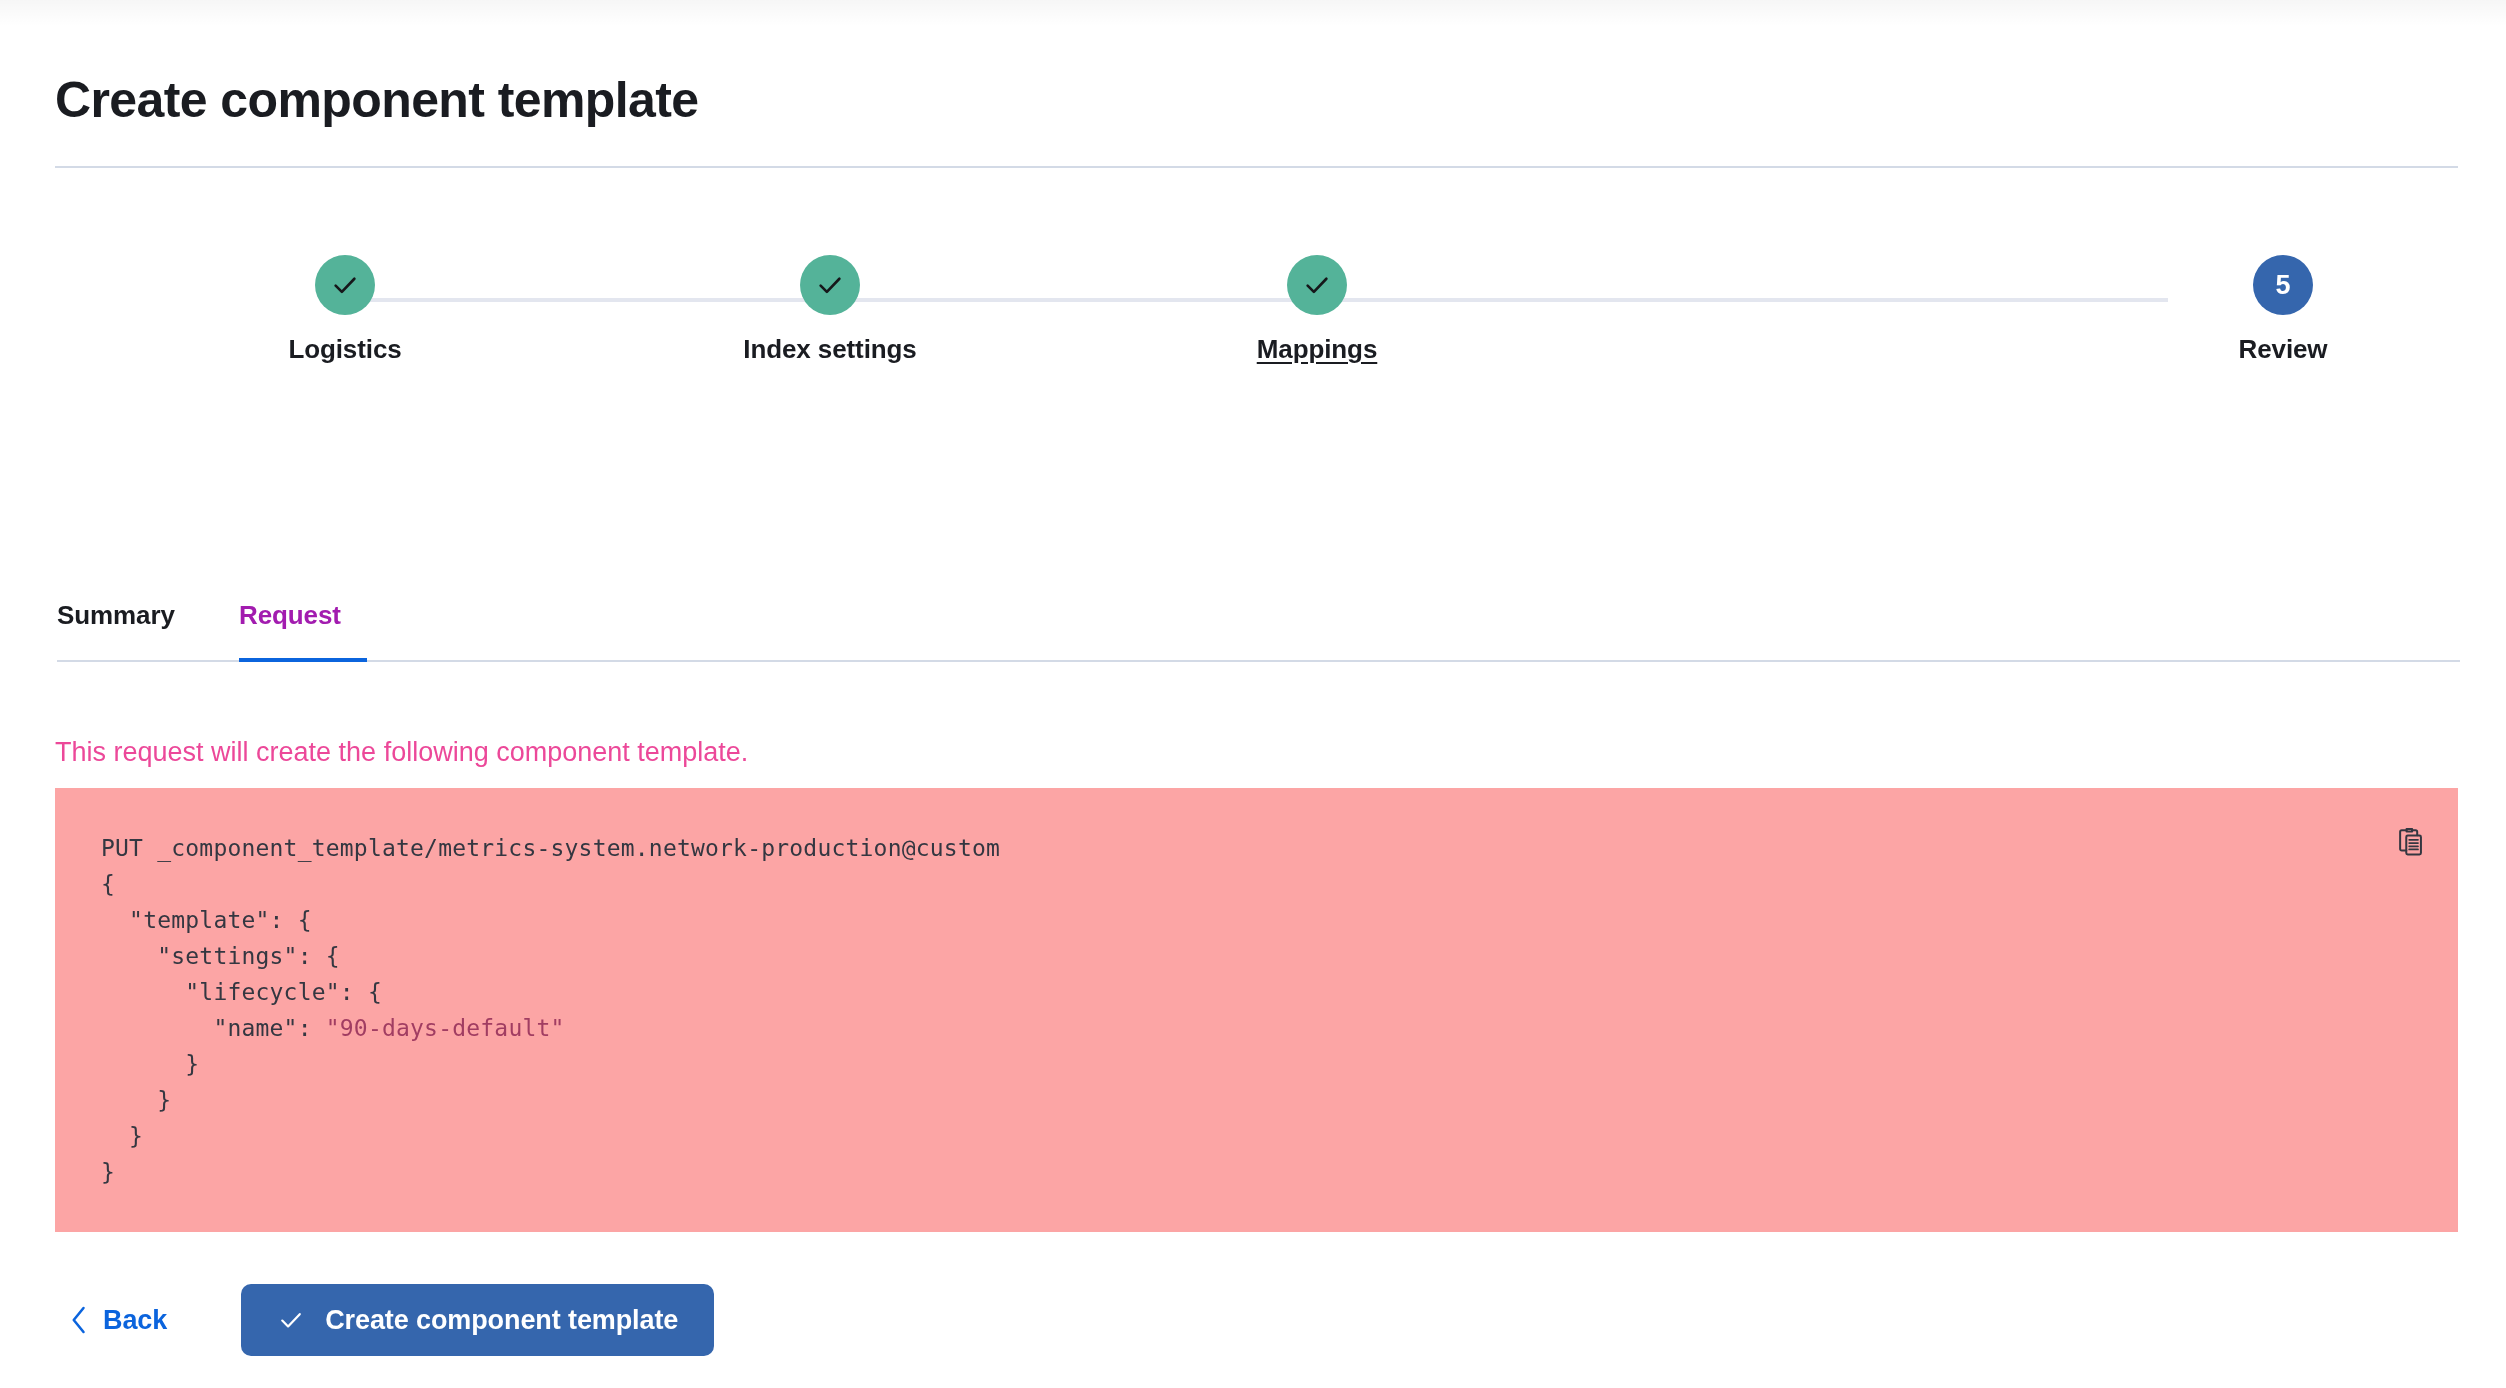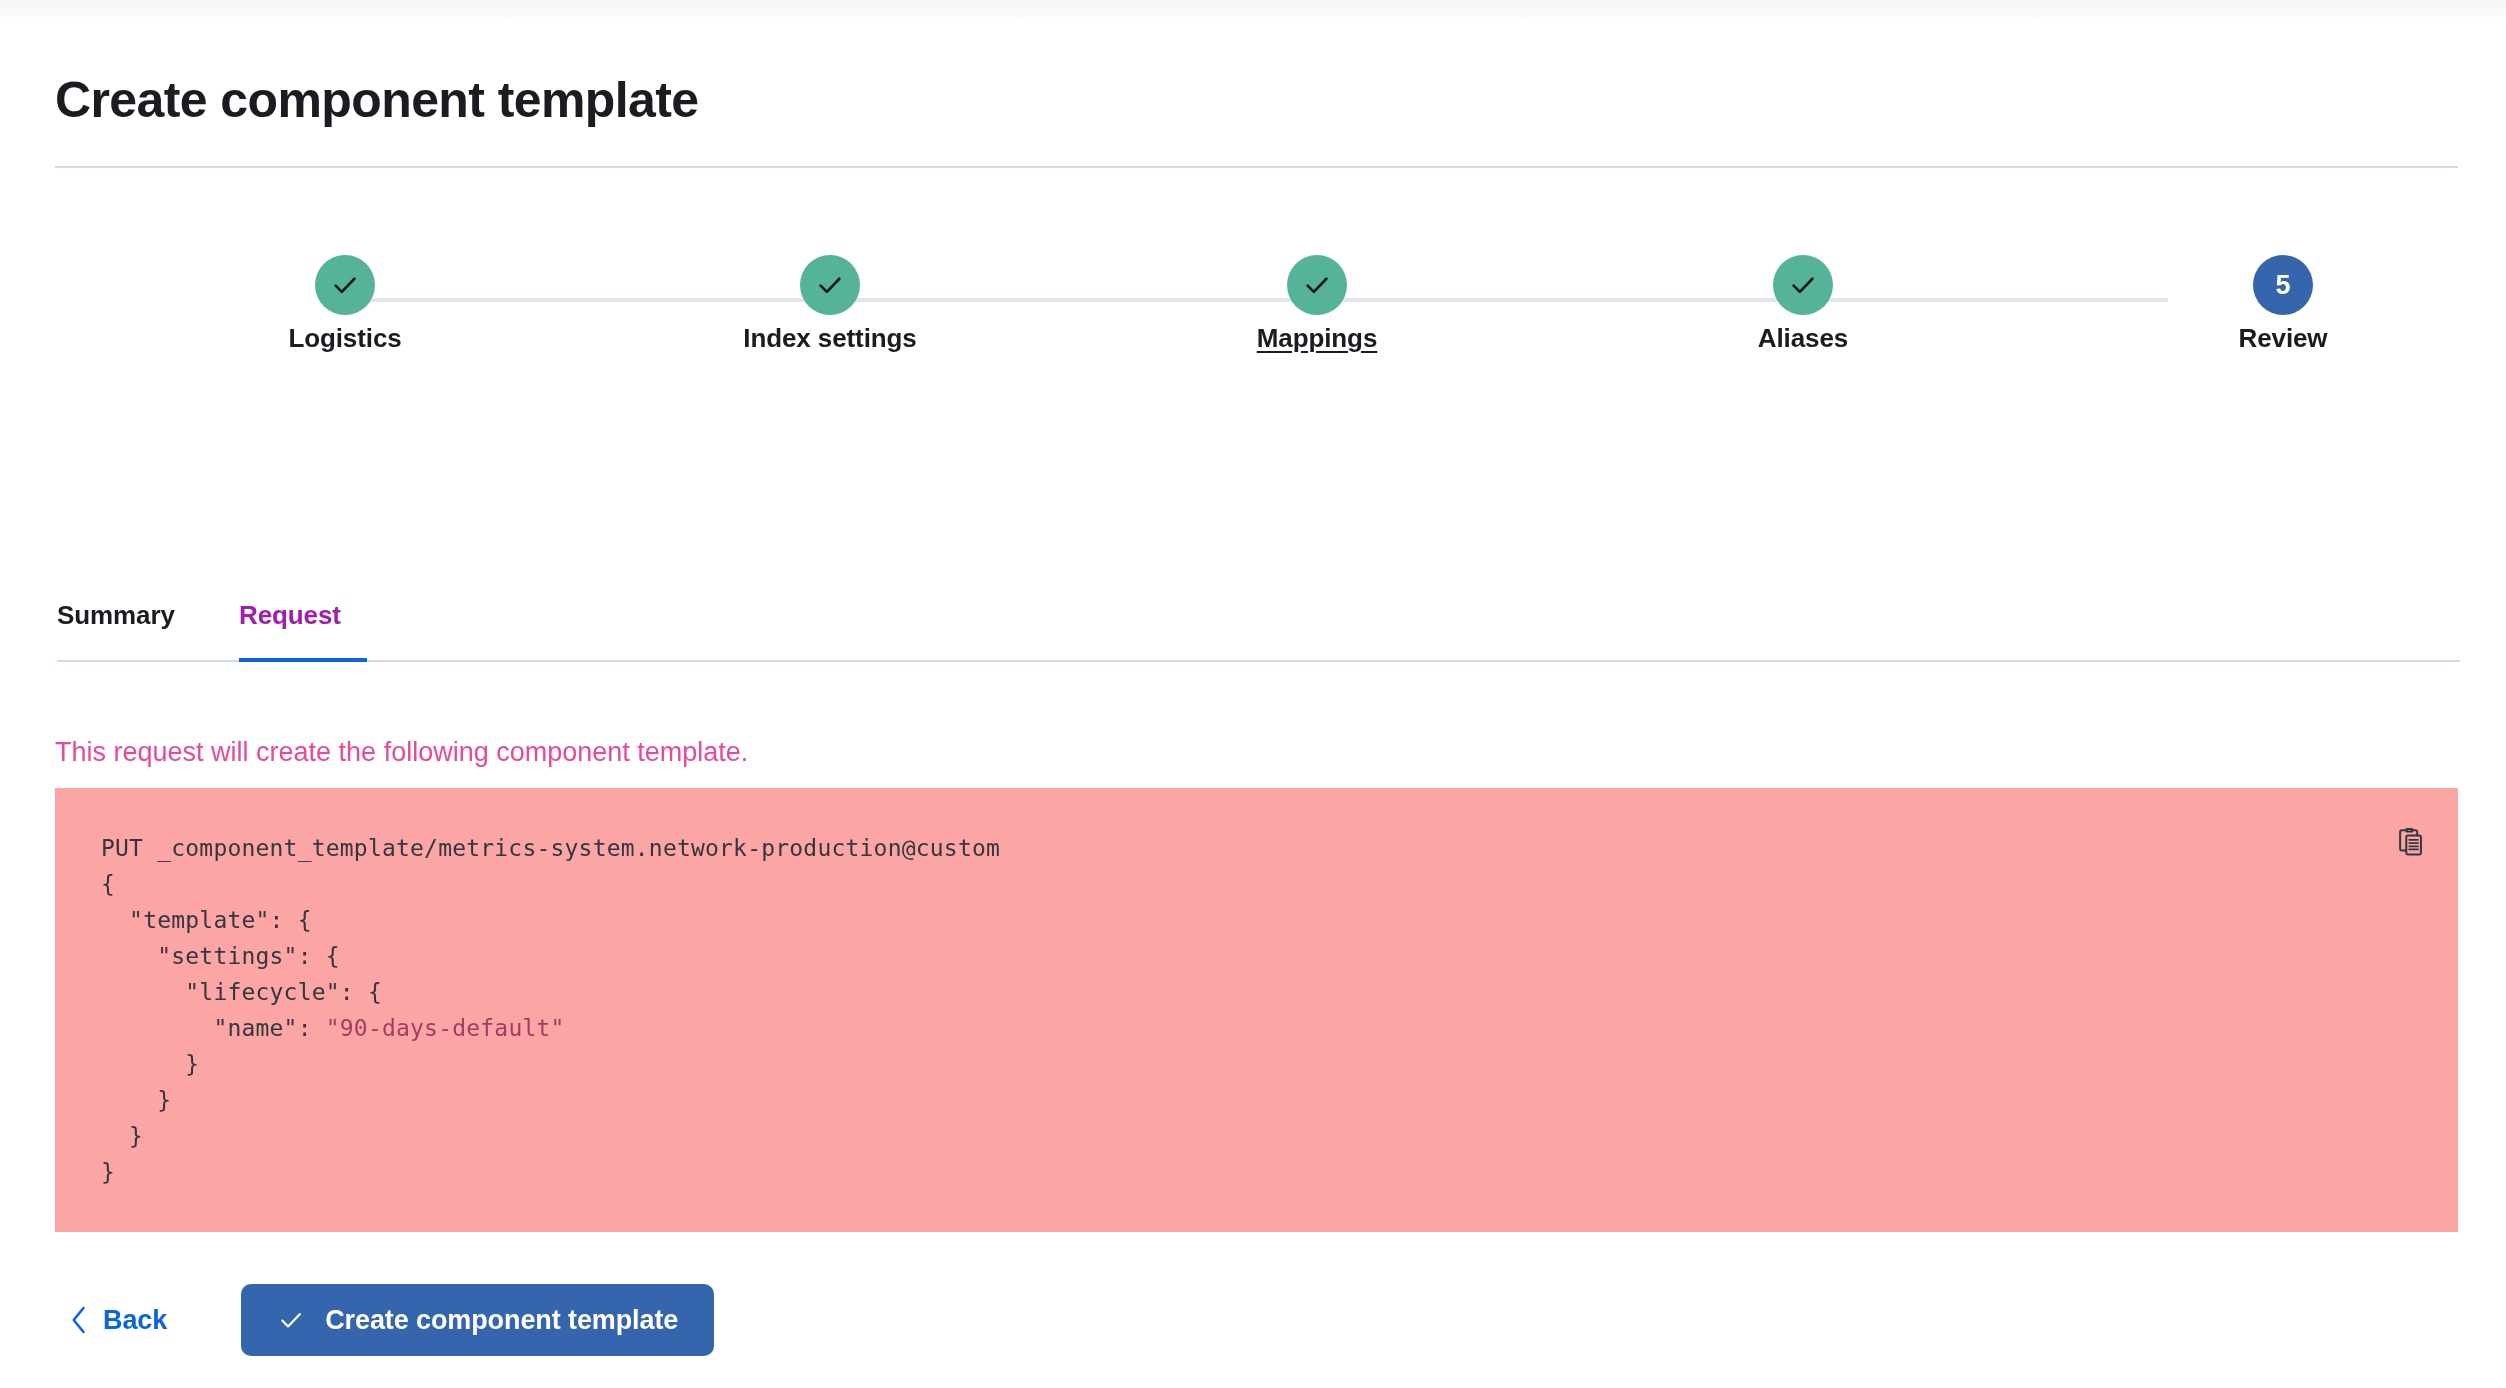--- a/index.html
+++ b/index.html
@@ -92,21 +92,21 @@
   .step-circle.done { background: #54b399; }
   .step-circle.current { background: #3566ad; }
   .step-circle.current .step-num {
     color: #ffffff;
     font-size: 27px;
     font-weight: 600;
     line-height: 1;
   }
   .check-svg { display: block; }
   .step-label {
-    margin-top: 8px;
+    margin-top: 19px;
     font-size: 26px;
     font-weight: 700;
     color: #1a1c21;
     letter-spacing: -0.1px;
     display: inline-block;
   }
   .step-label.hovered { text-decoration: underline; text-underline-offset: 4px; }
 
   
   .review-heading {
@@ -283,28 +283,20 @@
 
     <div class="step" style="left:1262px;">
       <div class="step-circle done">
         <svg class="check-svg" width="30" height="30" viewBox="0 0 24 24" fill="none">
           <path d="M4.5 12.5 L9.5 17.5 L19.5 7" stroke="#16171a" stroke-width="2.1" stroke-linecap="round" stroke-linejoin="round"></path>
         </svg>
       </div>
       <span class="step-label hovered">Mappings</span>
     </div>
 
-    <div class="step" style="left:1748px;">
-      <div class="step-circle done">
-        <svg class="check-svg" width="30" height="30" viewBox="0 0 24 24" fill="none">
-          <path d="M4.5 12.5 L9.5 17.5 L19.5 7" stroke="#16171a" stroke-width="2.1" stroke-linecap="round" stroke-linejoin="round"></path>
-        </svg>
-      </div>
-      <span class="step-label">Aliases</span>
-    </div>
 
     <div class="step" style="left:2228px;">
       <div class="step-circle current">
         <span class="step-num">5</span>
       </div>
       <span class="step-label">Review</span>
     </div>
   </div>
 
 

